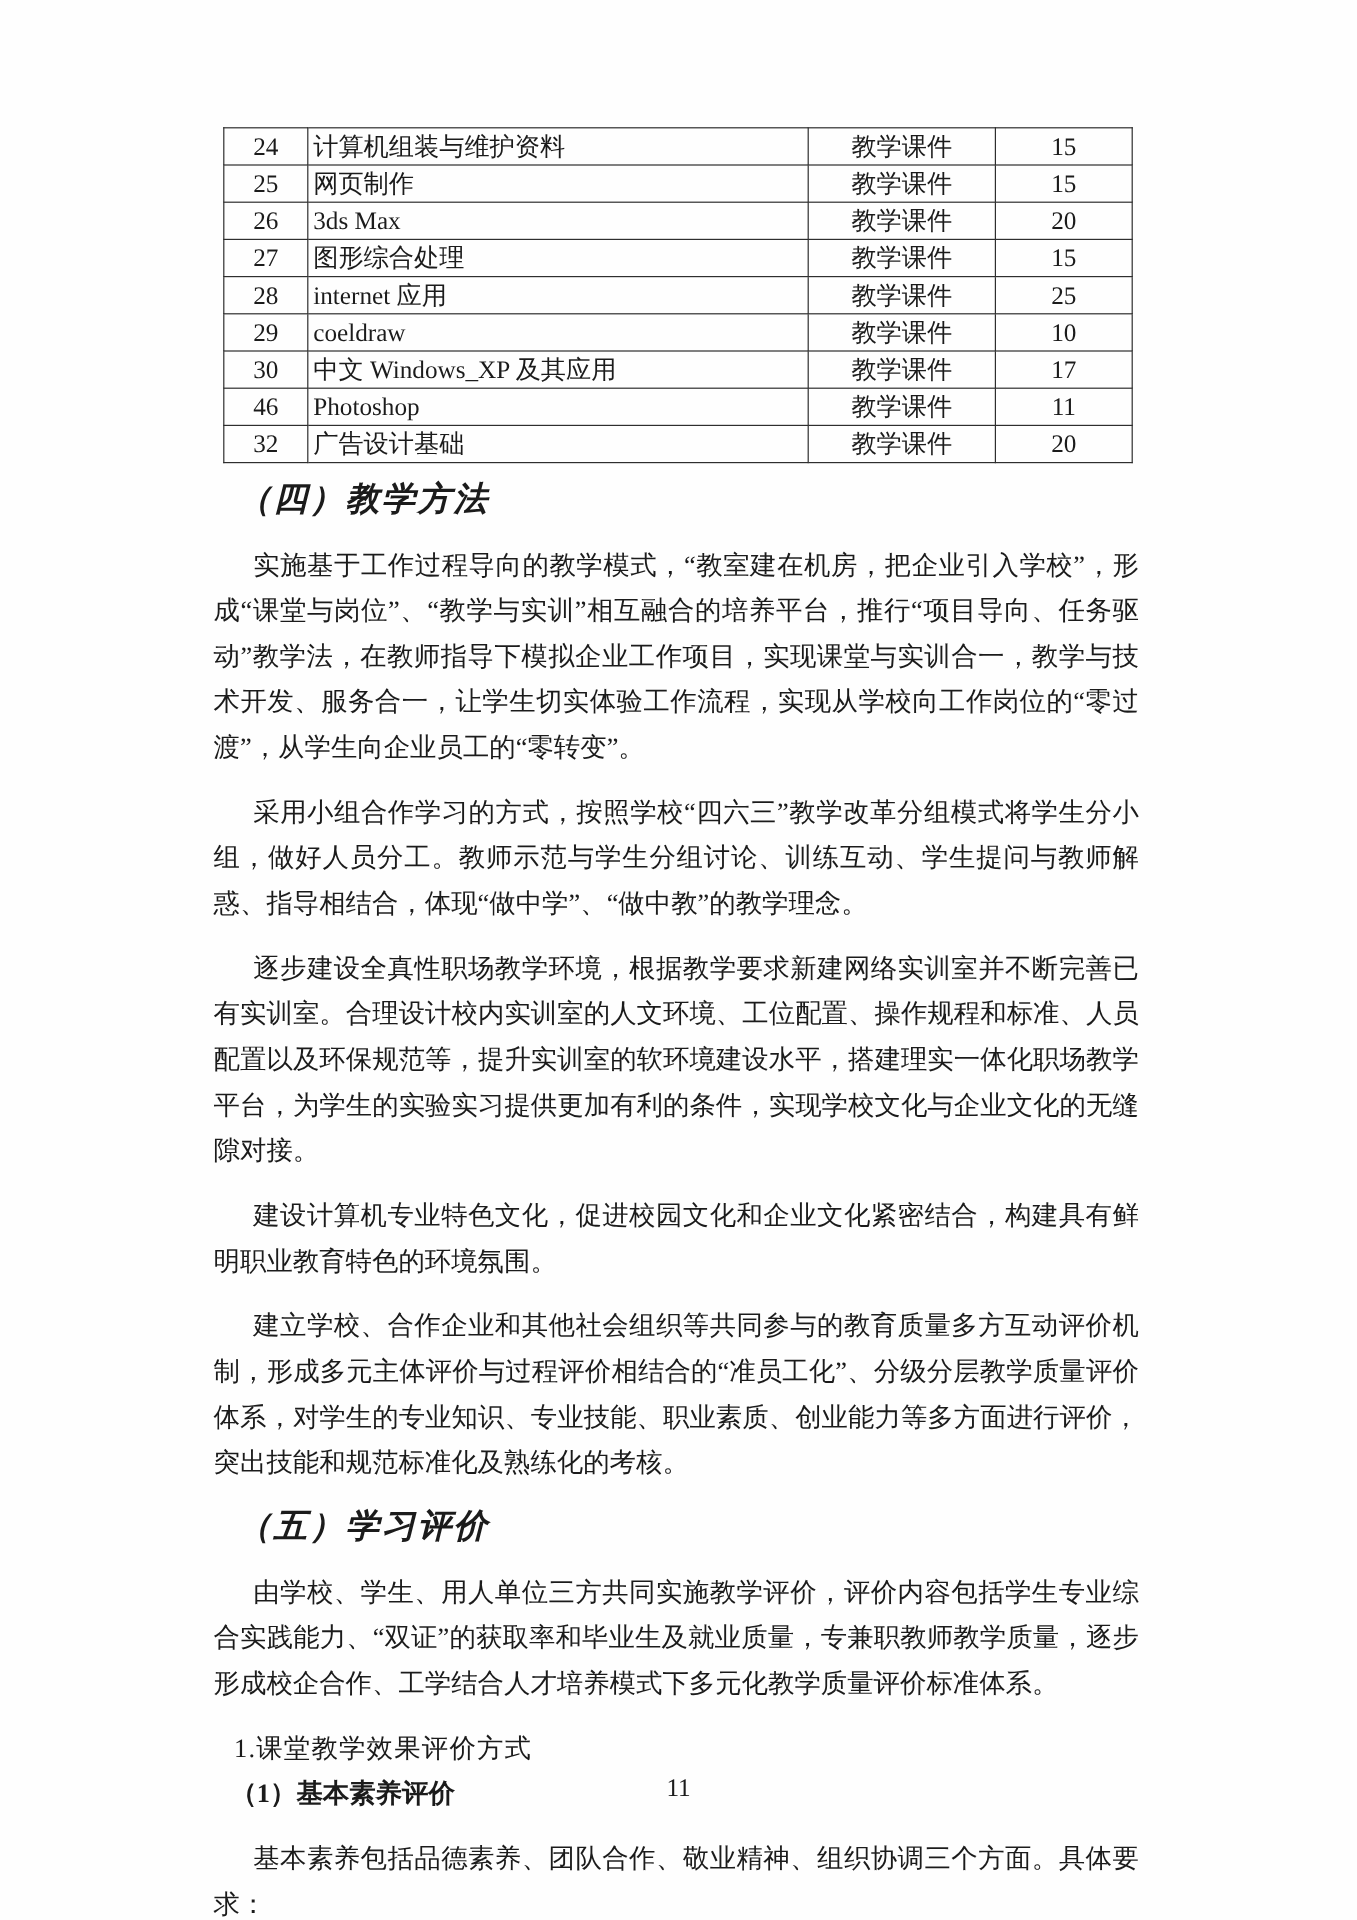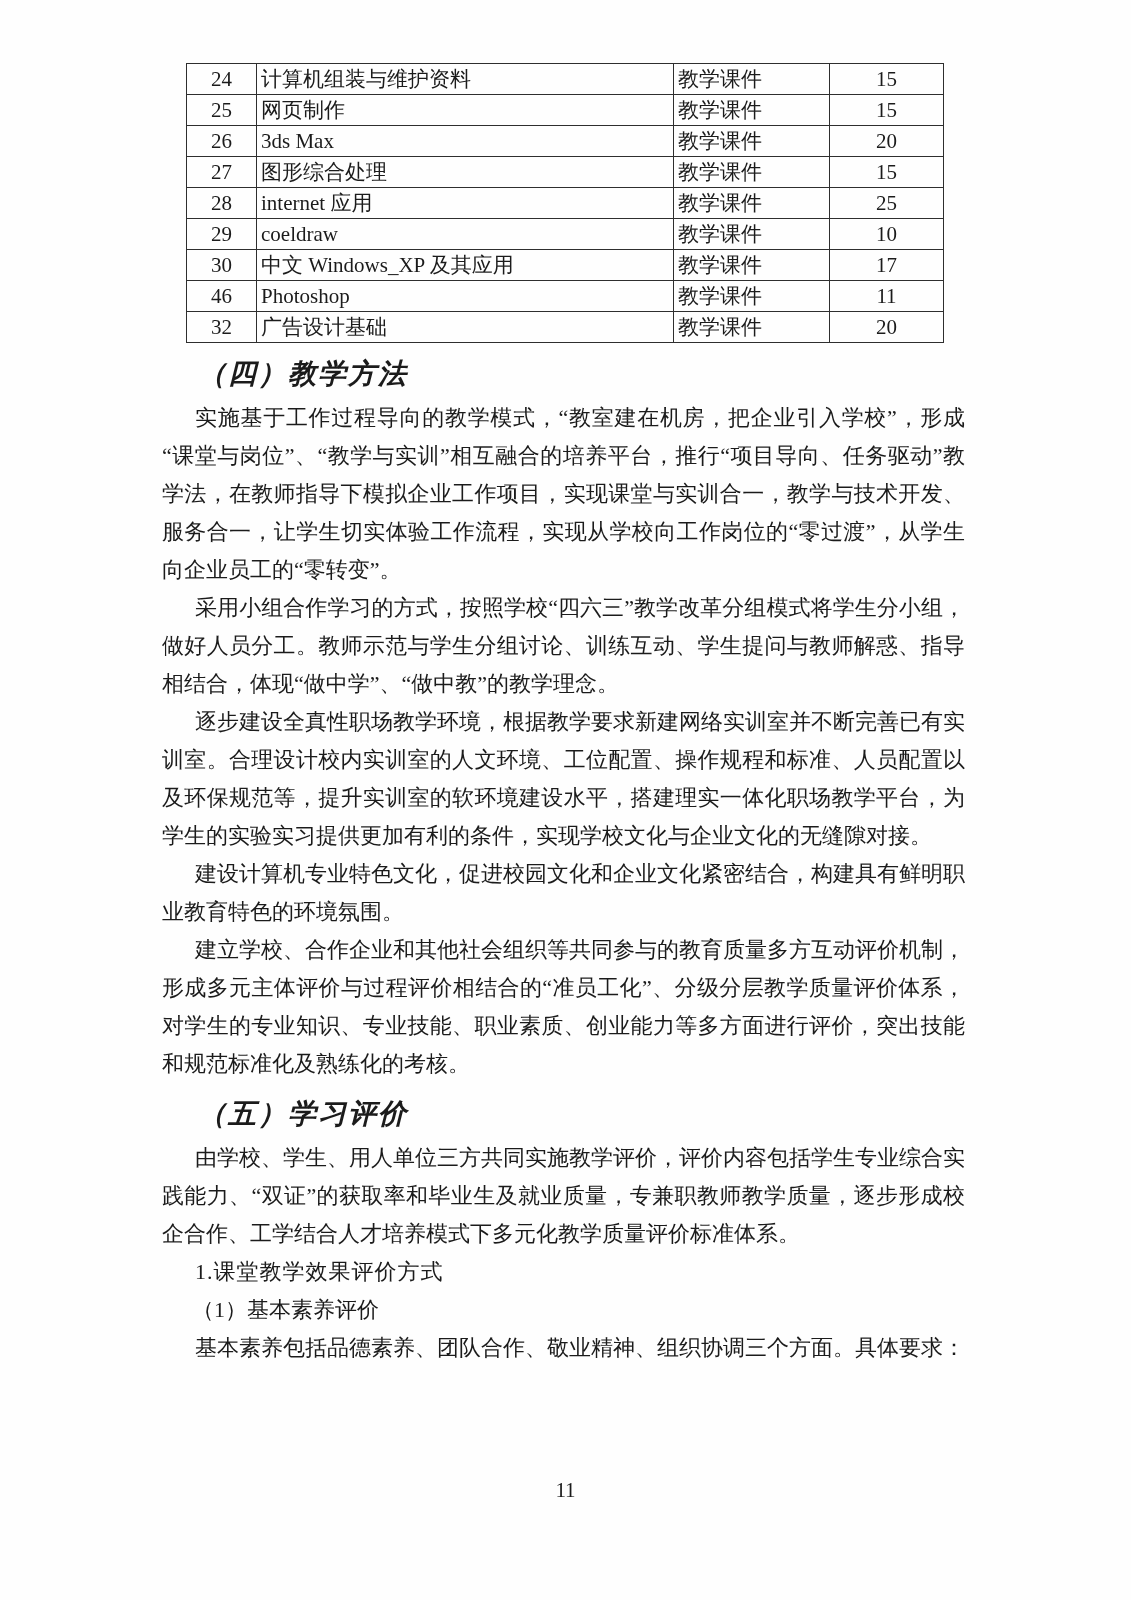--- a/index.html
+++ b/index.html
@@ -16,38 +16,38 @@
   }
   .content {
     position: absolute;
     left: 162px;
     top: 0;
     width: 803px;
   }
   
   table.courseware-table {
     border-collapse: collapse;
-    margin: 63px 0 0 24px;
+    margin: 106px 0 0 24px;
     width: 757px;
     table-layout: fixed;
     font-family: Liberation Serif, serif;
   }
   table.courseware-table td {
     border: 1.6px solid #2e2e2e;
     height: 31px;
     padding: 0 4px;
     font-size: 21px;
     line-height: 1;
     white-space: nowrap;
     overflow: hidden;
     vertical-align: middle;
   }
   td.c0 { width: 70px;  text-align: center; }
   td.c1 { width: 417px; text-align: left; padding-left: 14px; }
-  td.c2 { width: 156px; }
+  td.c2 { width: 156px; text-align: center; }
   td.c3 { width: 114px; text-align: center; }
   
   .h-kai {
     font-style: italic;              
     font-weight: bold;
     font-size: 28px;
     line-height: 38px;
     margin: 12px 0 6px 0;
     padding-left: 36px;
     letter-spacing: 2px;
@@ -55,29 +55,29 @@
   .sub-kai {
     font-weight: normal;
     font-size: 22px;
     line-height: 38px;
     margin: 0;
     padding-left: 33px;
     letter-spacing: 1px;
   }
   .sub-song {
     font-style: normal;
-    font-weight: normal;
+    font-weight: bold;
     font-size: 22px;
     line-height: 38px;
     margin: 0;
     padding-left: 30px;
   }
   
   p.body-p {
-    margin: 0;
+    margin: 16px;
     font-size: 22px;
     line-height: 38px;
     text-align: justify;
     text-indent: 1.5em;
     word-break: break-all;
   }
   
   .page-number {
     position: absolute;
     left: 0;

